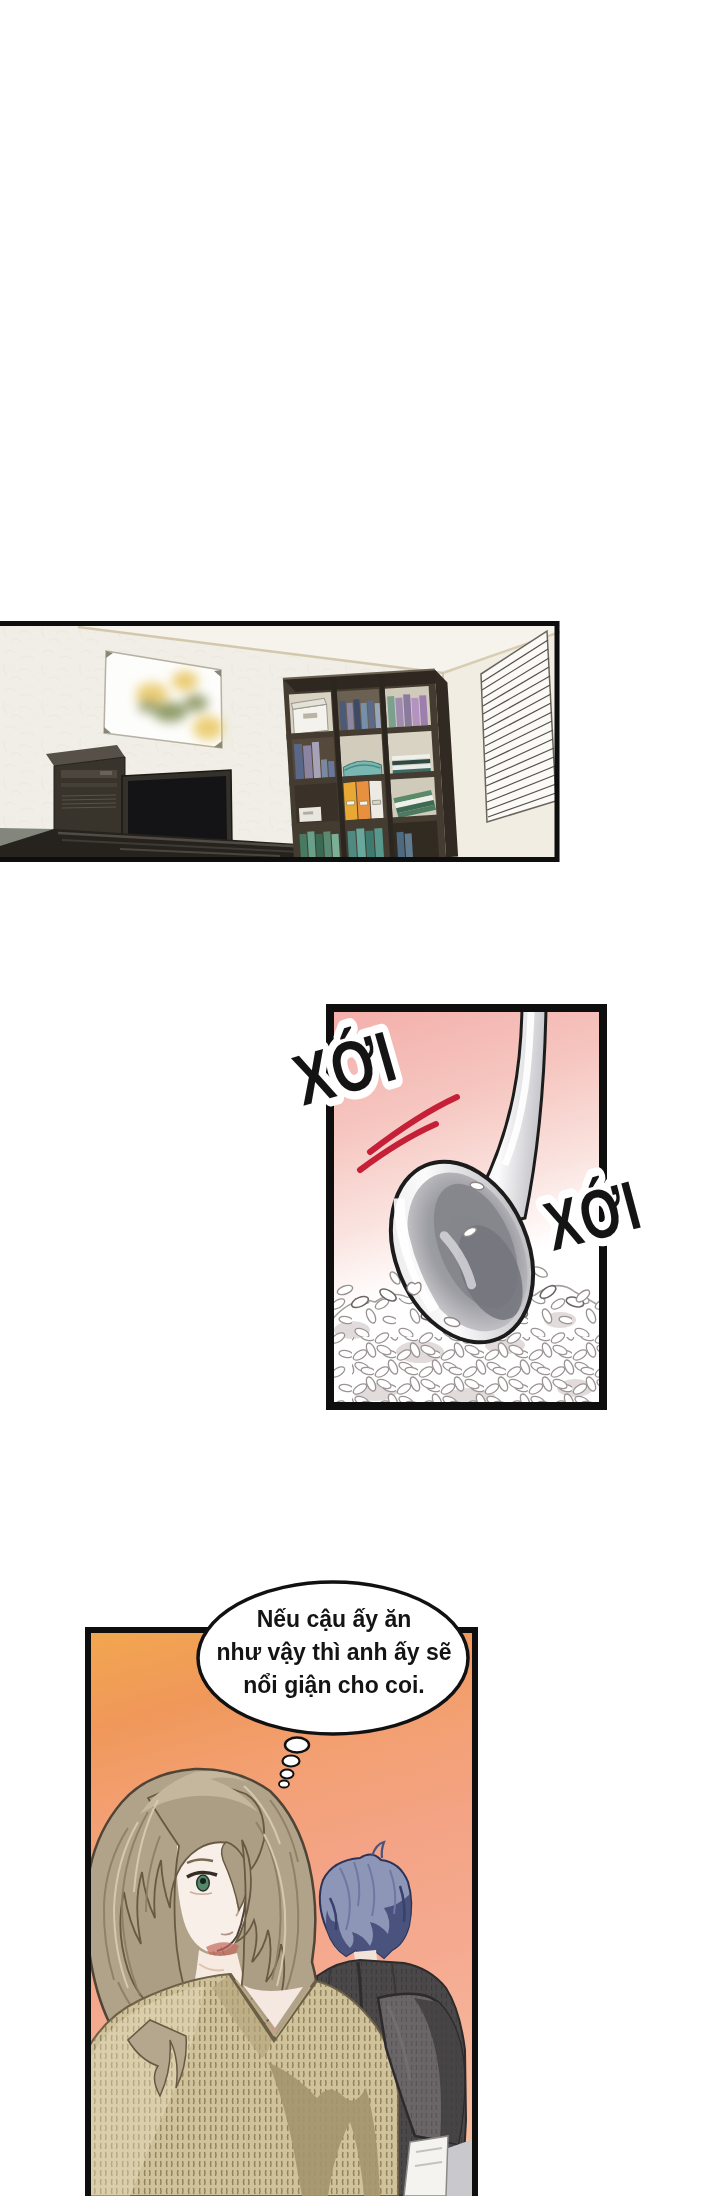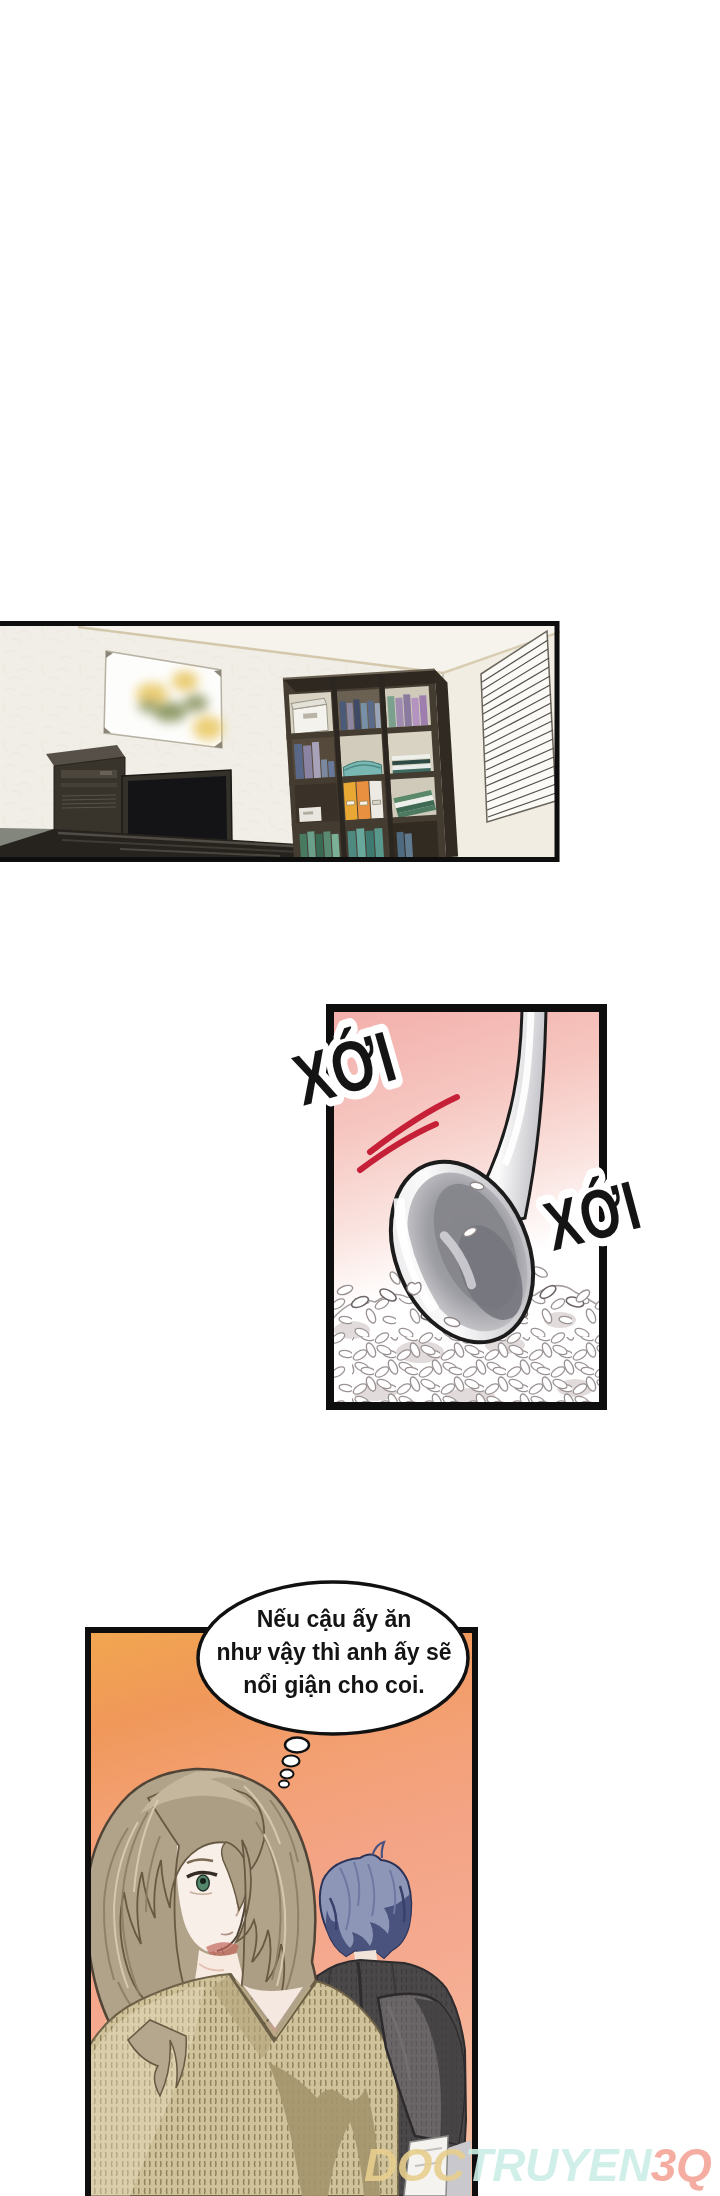--- a/index.html
+++ b/index.html
@@ -464,16 +464,13 @@
     <ellipse cx="284" cy="1784" rx="5" ry="3.5" fill="#ffffff" stroke="#111111" stroke-width="1.8"></ellipse>
   </g>
 
   <g font-family="Liberation Sans, sans-serif" font-size="23" font-weight="bold" fill="#141414" text-anchor="middle">
     <text x="334" y="1627">Nếu cậu ấy ăn</text>
     <text x="334" y="1660">như vậy thì anh ấy sẽ</text>
     <text x="334" y="1693">nổi giận cho coi.</text>
   </g>
 </svg>
 
-<div class="abs" style="left:364px;top:2138px;width:356px;height:58px;font-style:italic;font-weight:bold;font-size:46px;letter-spacing:-0.5px;white-space:nowrap;opacity:0.9;">
-  <span style="color:#e7cf8e;">DOC</span><span style="color:#cceee6;">TRUYEN</span><span style="color:#f4a497;">3Q</span>
 </div>
-</div>
 
 </body></html>

